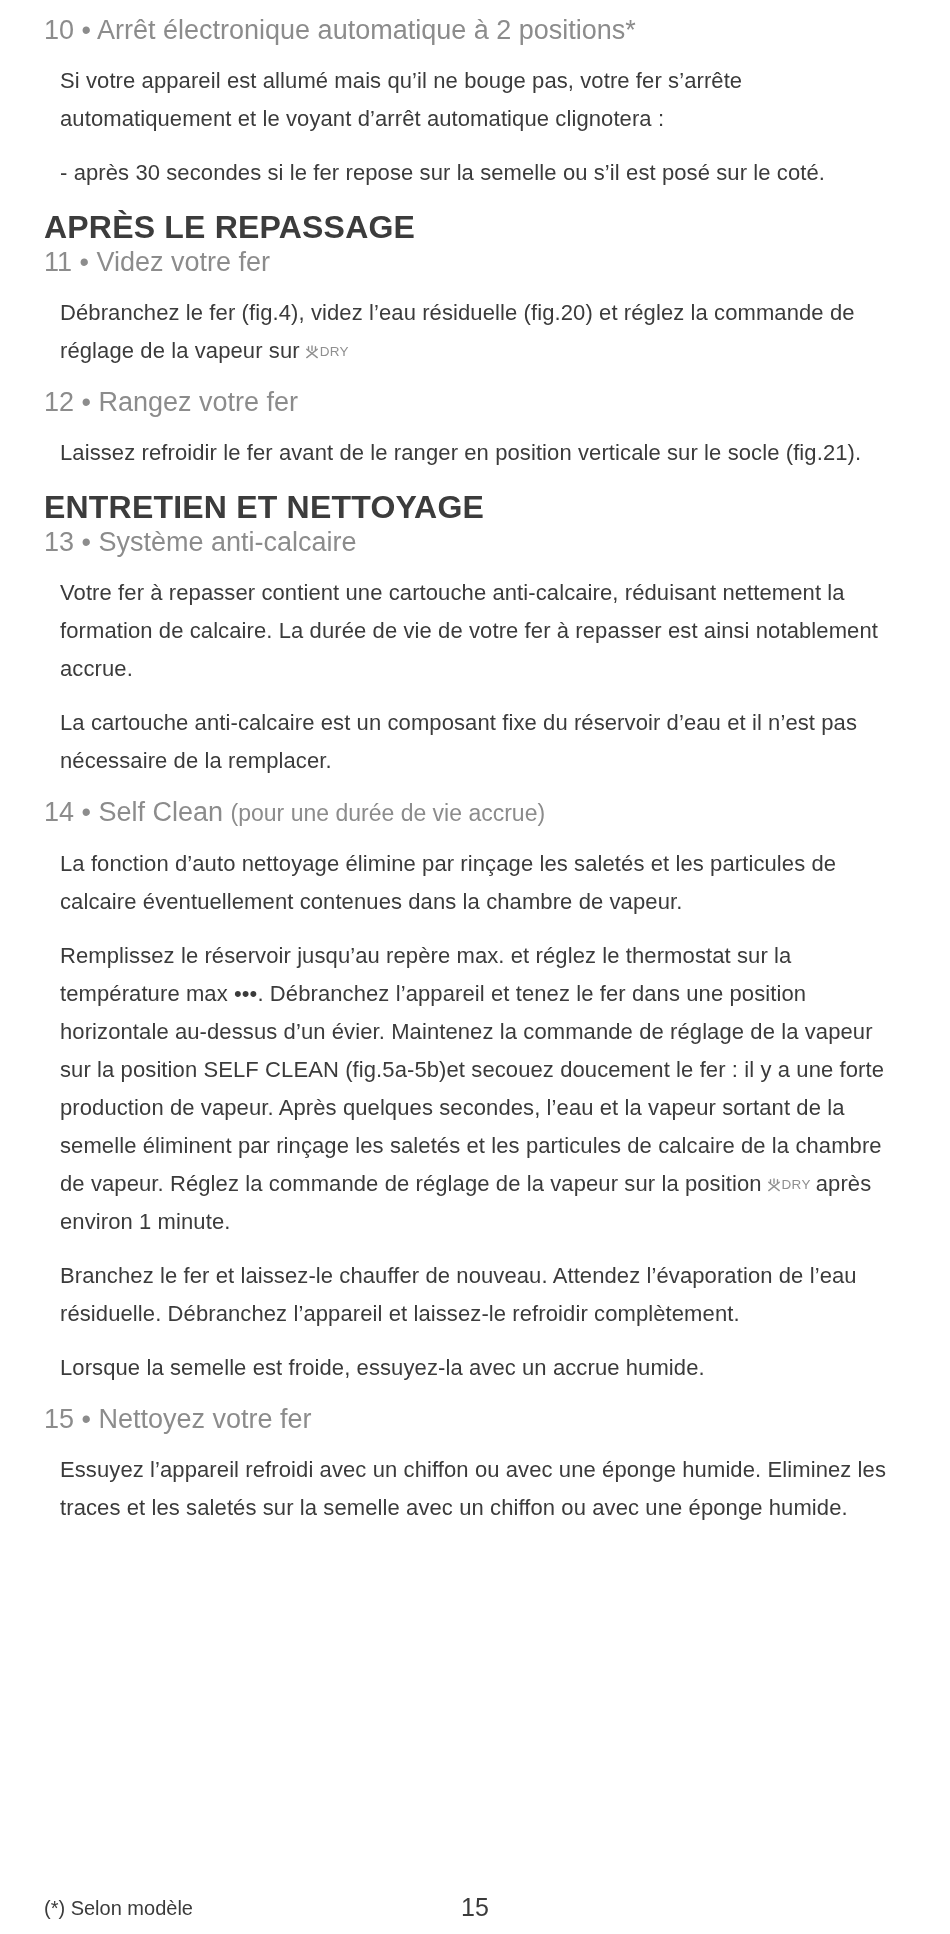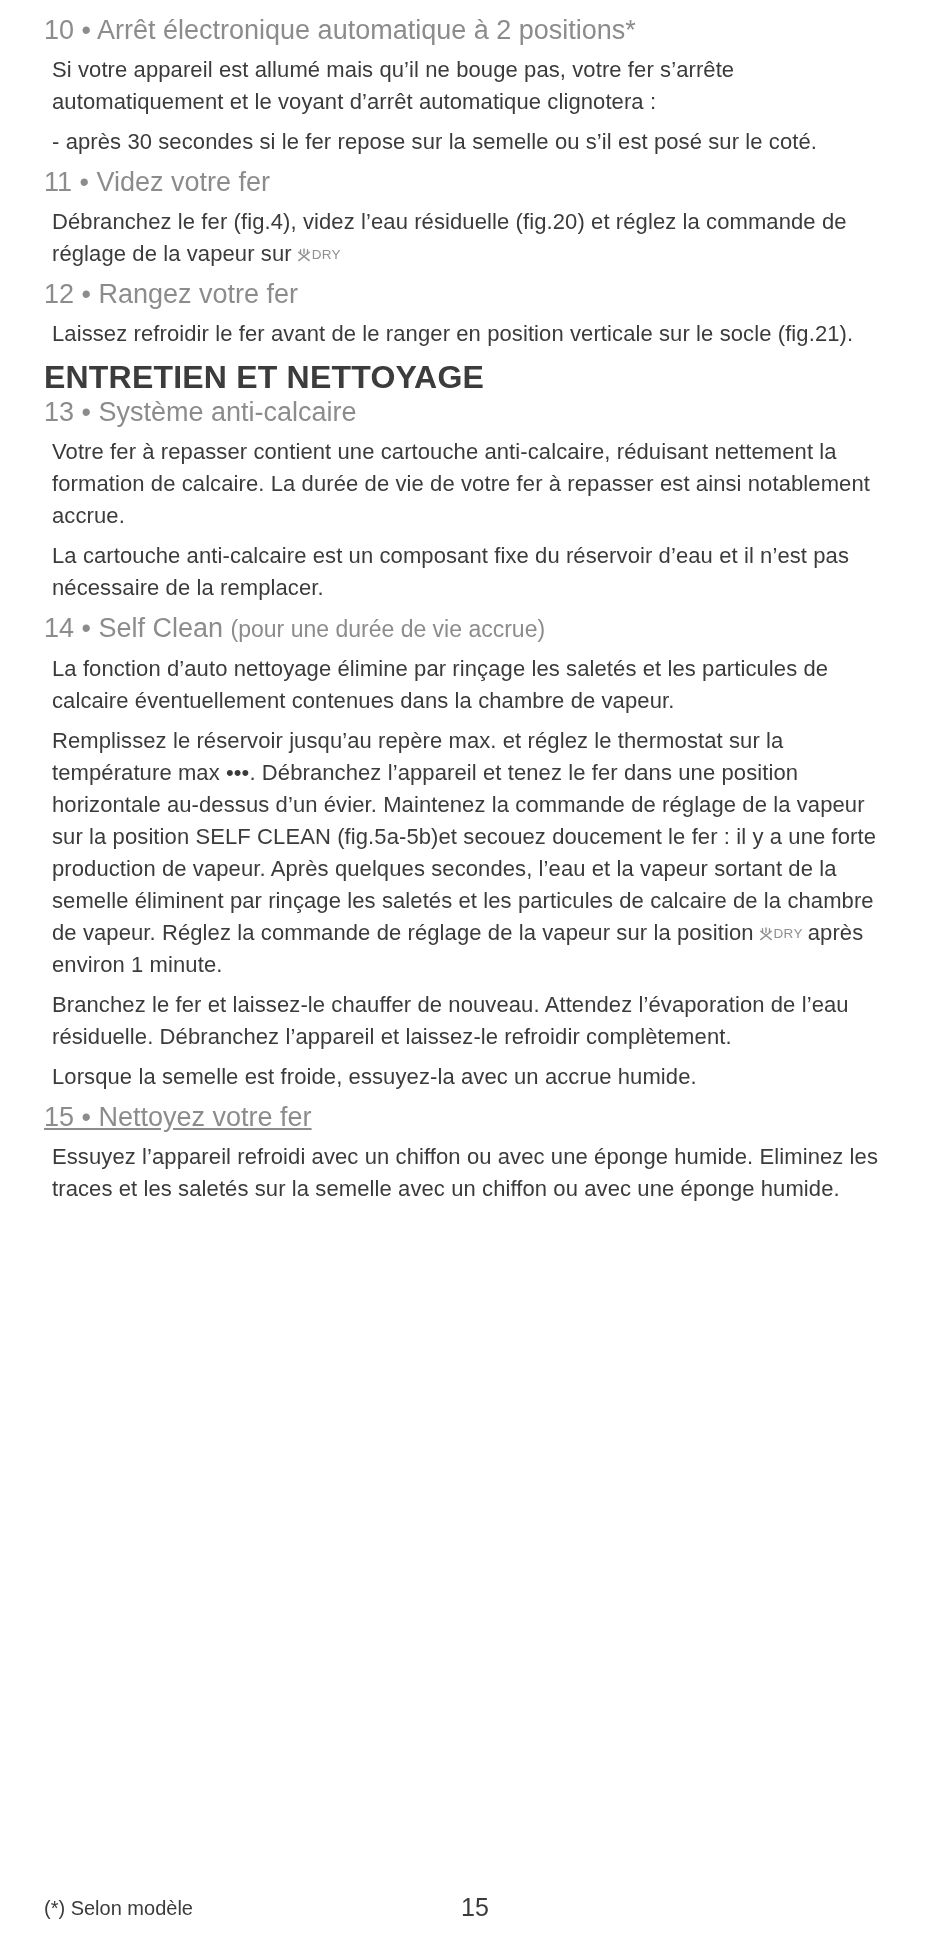--- a/index.html
+++ b/index.html
@@ -26,33 +26,33 @@
     font-size: 27px;
     line-height: 32px;
     font-weight: 400;
     color: #8c8c8c;
     margin: 0 0 4px 0;
   }
   h2 .sub-note { font-size: 23px; color: #8c8c8c; }
 
   p.body {
     font-size: 22px;
-    line-height: 32px;
-    margin: 8px;
+    line-height: 38px;
+    margin: 16px;
     color: #3b3b3b;
     letter-spacing: 0.1px;
   }
 
   .mt-after { margin-top: 12px; margin-bottom: 10px; }
   .mt-s11 { margin-top: 10px; }
   .mt-s12 { margin-top: 16px; }
   .mt-care { margin-top: 52px; }
   .mt-s13 { margin-top: 50px; }
   .mt-s14 { margin-top: 76px; }
-  .mt-s15 { margin-top: 80px; text-decoration: underline; }
+  .mt-s15 { margin-top: 80px; }
 
   .dry-setting {
     display: inline-flex;
     align-items: center;
     gap: 1px;
     margin: 0 5px;
     color: #8f8f8f;
     white-space: nowrap;
     vertical-align: baseline;
     transform: translateY(1px);
@@ -90,20 +90,21 @@
 </head>
 <body>
 
 <div class="page">
   <main class="content">
 
     <h2 class="sub-title">10 • Arrêt électronique automatique à 2 positions*</h2>
     <p class="body">Si votre appareil est allumé mais qu’il ne bouge pas, votre fer s’arrête automatiquement et le voyant d’arrêt automatique clignotera :</p>
     <p class="body">- après 30 secondes si le fer repose sur la semelle ou s’il est posé sur le coté.</p>
 
+    <h1 class="section-title mt-after">APRÈS LE REPASSAGE</h1>
 
     <h2 class="sub-title mt-s11">11 • Videz votre fer</h2>
     <p class="body"><span>Débranchez le fer (fig.4), videz l’eau résiduelle (fig.20) et réglez la commande de réglage de la vapeur sur</span><span class="dry-setting">
           <svg width="14" height="14" viewBox="0 0 20 20" aria-hidden="true">
             <g stroke="#8f8f8f" stroke-width="2" fill="none" stroke-linecap="round">
               <line x1="5" y1="2.5" x2="5" y2="8"></line>
               <line x1="10" y1="1.5" x2="10" y2="8"></line>
               <line x1="15" y1="2.5" x2="15" y2="8"></line>
               <line x1="2.5" y1="6" x2="17.5" y2="18"></line>
               <line x1="17.5" y1="6" x2="2.5" y2="18"></line>

